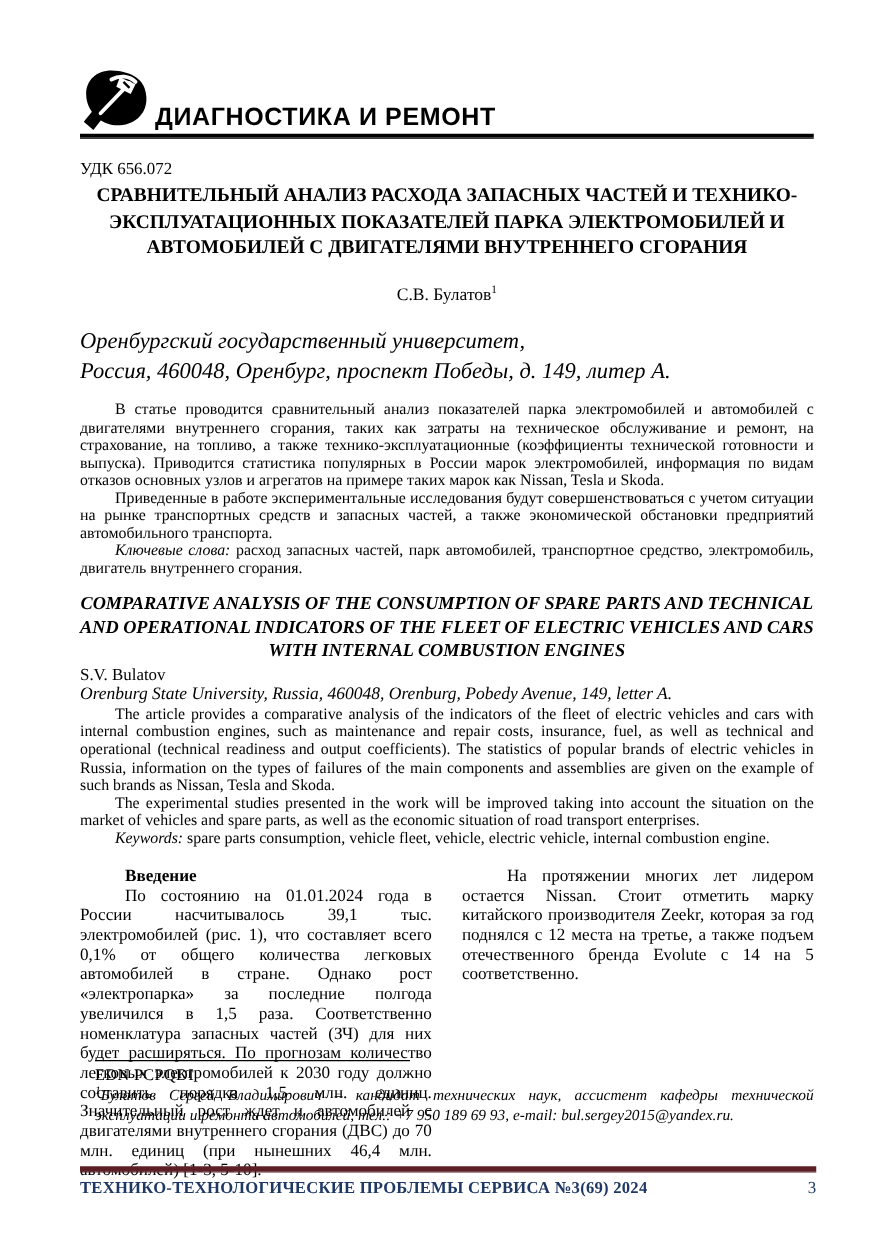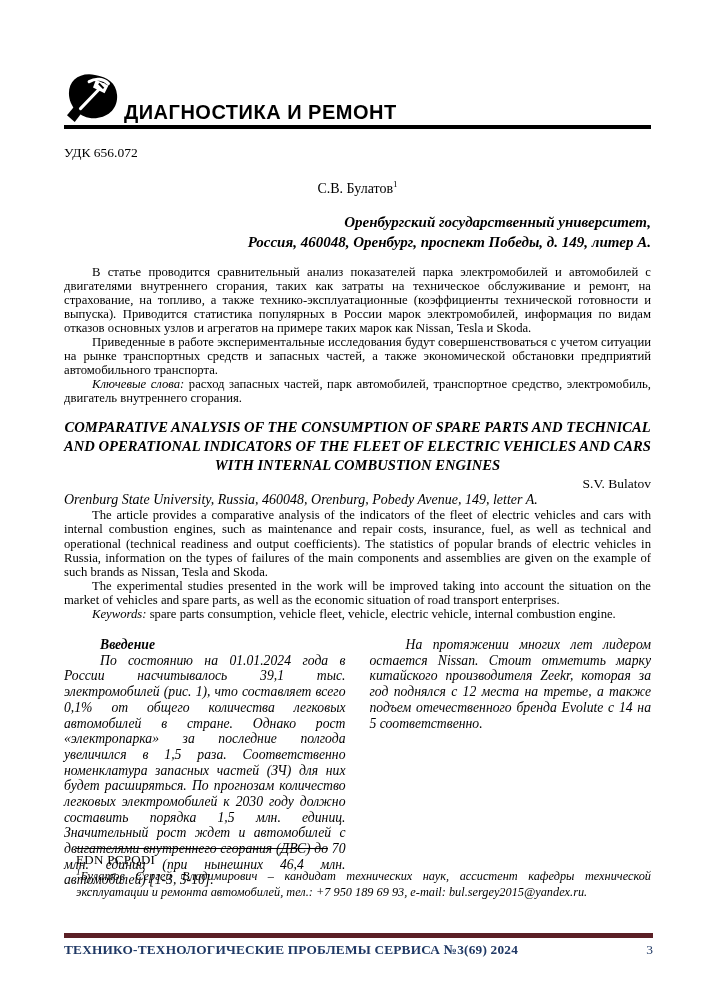--- a/index.html
+++ b/index.html
@@ -8,52 +8,52 @@
     --ink:#000000;
     --paper:#ffffff;
   }
   *{margin:0;padding:0;box-sizing:border-box;}
   html,body{background:#fff;}
   body{
     width:709px;height:1003px;position:relative;overflow:hidden;
     font-family:"Liberation Serif", serif;color:var(--ink);
     background:var(--paper);
   }
-  .page{padding:54px 58px 0 64px;margin-top:18px;}
+  .page{padding:54px 58px 0 64px;}
 
   
   .rubric{display:flex;align-items:flex-end;gap:2px;}
   .rubric .logo{flex:0 0 auto;width:58px;height:52px;}
   .rubric-title{
     font-family:"Liberation Sans", sans-serif;
     font-weight:bold;font-size:20px;letter-spacing:.5px;
     line-height:1;padding-bottom:2px;
   }
   .header-rule{height:2px;border-top:3px solid #000;border-bottom:1px solid #000;margin-top:1px;}
 
   
   .udc{margin-top:16px;font-size:13.5px;}
   .title-ru{
     margin-top:4px;text-align:center;font-weight:bold;font-size:15.5px;line-height:1.33;
   }
   .author-line{margin-top:20px;text-align:center;font-size:14px;}
-  .affil-ru{margin-top:15px;text-align:right;font-style:italic;font-size:15px;line-height:1.35;font-weight:bold;}
+  .affil-ru{margin-top:15px;font-style:italic;font-size:18px;line-height:1.35;}
   sup{font-size:9px;vertical-align:super;line-height:0;}
 
   .abstract{margin-top:12px;font-size:12.7px;line-height:1.11;text-align:justify;}
   .abstract p{text-indent:28px;}
   .kw-label{font-style:italic;}
 
   .title-en{margin-top:13px;text-align:center;font-weight:bold;font-size:14.6px;line-height:1.3;font-style:italic;}
-  .author-en{text-align:right;font-size:13.5px;margin-top:1px;}
+  .author-en{font-size:13.5px;margin-top:1px;}
   .affil-en{text-align:left;font-style:italic;font-size:14px;}
   .abstract-en{margin-top:0;}
 
   
-  .columns{display:flex;gap:24px;margin-top:16px;font-style:italic;}
+  .columns{display:flex;gap:24px;margin-top:16px;}
   .col{width:50%;font-size:13.7px;line-height:1.145;text-align:justify;}
   .col p{text-indent:36px;}
   .intro-heading{font-weight:bold;text-indent:36px;font-size:13.7px;}
 
   
   .footnote{position:absolute;left:64px;right:58px;top:848px;margin-left:12px;}
   .footnote-rule{width:252px;border-top:1px solid #000;}
   .edn{font-size:13px;margin-top:3px;letter-spacing:.3px;}
   .footnote-text{font-style:italic;font-size:12.3px;line-height:1.28;text-align:justify;margin-top:1px;}
 
@@ -81,20 +81,21 @@
         <path d="M33 8 L46 14 L42 22 L30 16 Z" fill="#fff"></path>
         <path d="M36 12 L41 17" stroke="#000" stroke-width="2" fill="none"></path>
       </svg>
     </span>
     <span class="rubric-title">ДИАГНОСТИКА И РЕМОНТ</span>
   </div>
   <div class="header-rule"></div>
 
   <div class="udc">УДК 656.072</div>
 
+  <h1 class="title-ru">СРАВНИТЕЛЬНЫЙ АНАЛИЗ РАСХОДА ЗАПАСНЫХ ЧАСТЕЙ И ТЕХНИКО-ЭКСПЛУАТАЦИОННЫХ ПОКАЗАТЕЛЕЙ ПАРКА ЭЛЕКТРОМОБИЛЕЙ И АВТОМОБИЛЕЙ С ДВИГАТЕЛЯМИ ВНУТРЕННЕГО СГОРАНИЯ</h1>
 
   <div class="author-line"><span>С.В. Булатов</span><sup>1</sup></div>
 
   <div class="affil-ru">
     <div>Оренбургский государственный университет,</div>
     <div>Россия, 460048, Оренбург, проспект Победы, д. 149, литер А.</div>
   </div>
 
   <div class="abstract">
     <p>В статье проводится сравнительный анализ показателей парка электромобилей и автомобилей с двигателями внутреннего сгорания, таких как затраты на техническое обслуживание и ремонт, на страхование, на топливо, а также технико-эксплуатационные (коэффициенты технической готовности и выпуска). Приводится статистика популярных в России марок электромобилей, информация по видам отказов основных узлов и агрегатов на примере таких марок как Nissan, Tesla и Skoda.</p>

